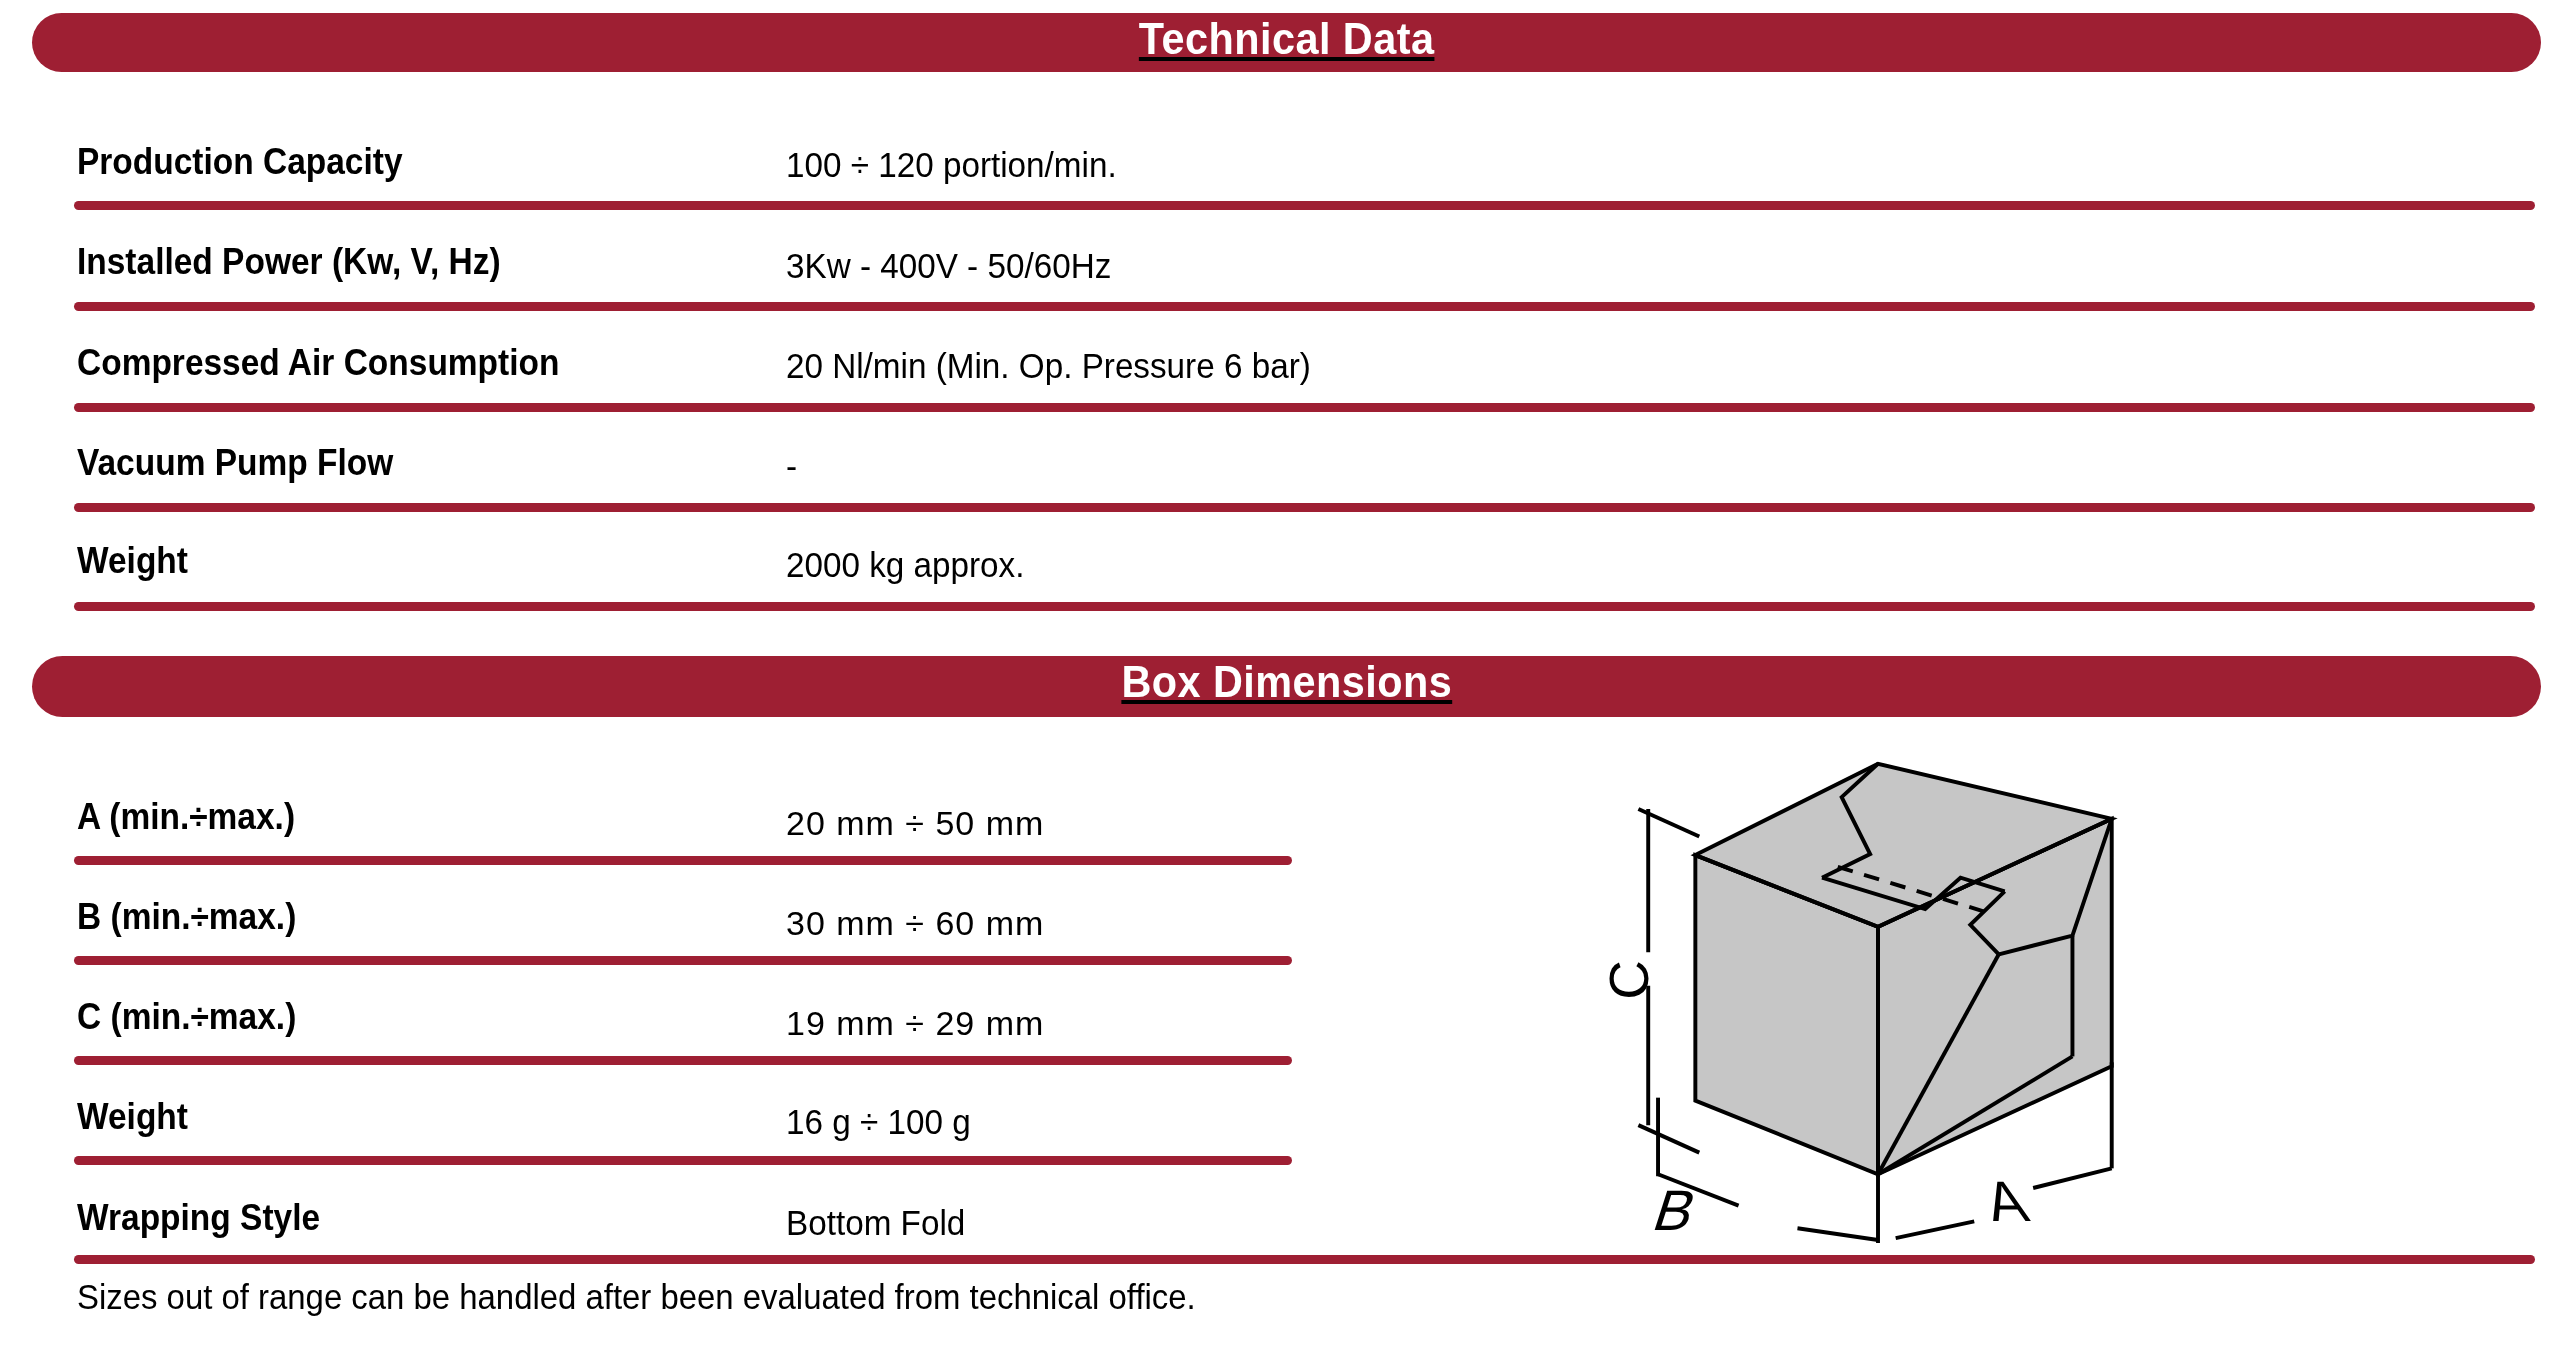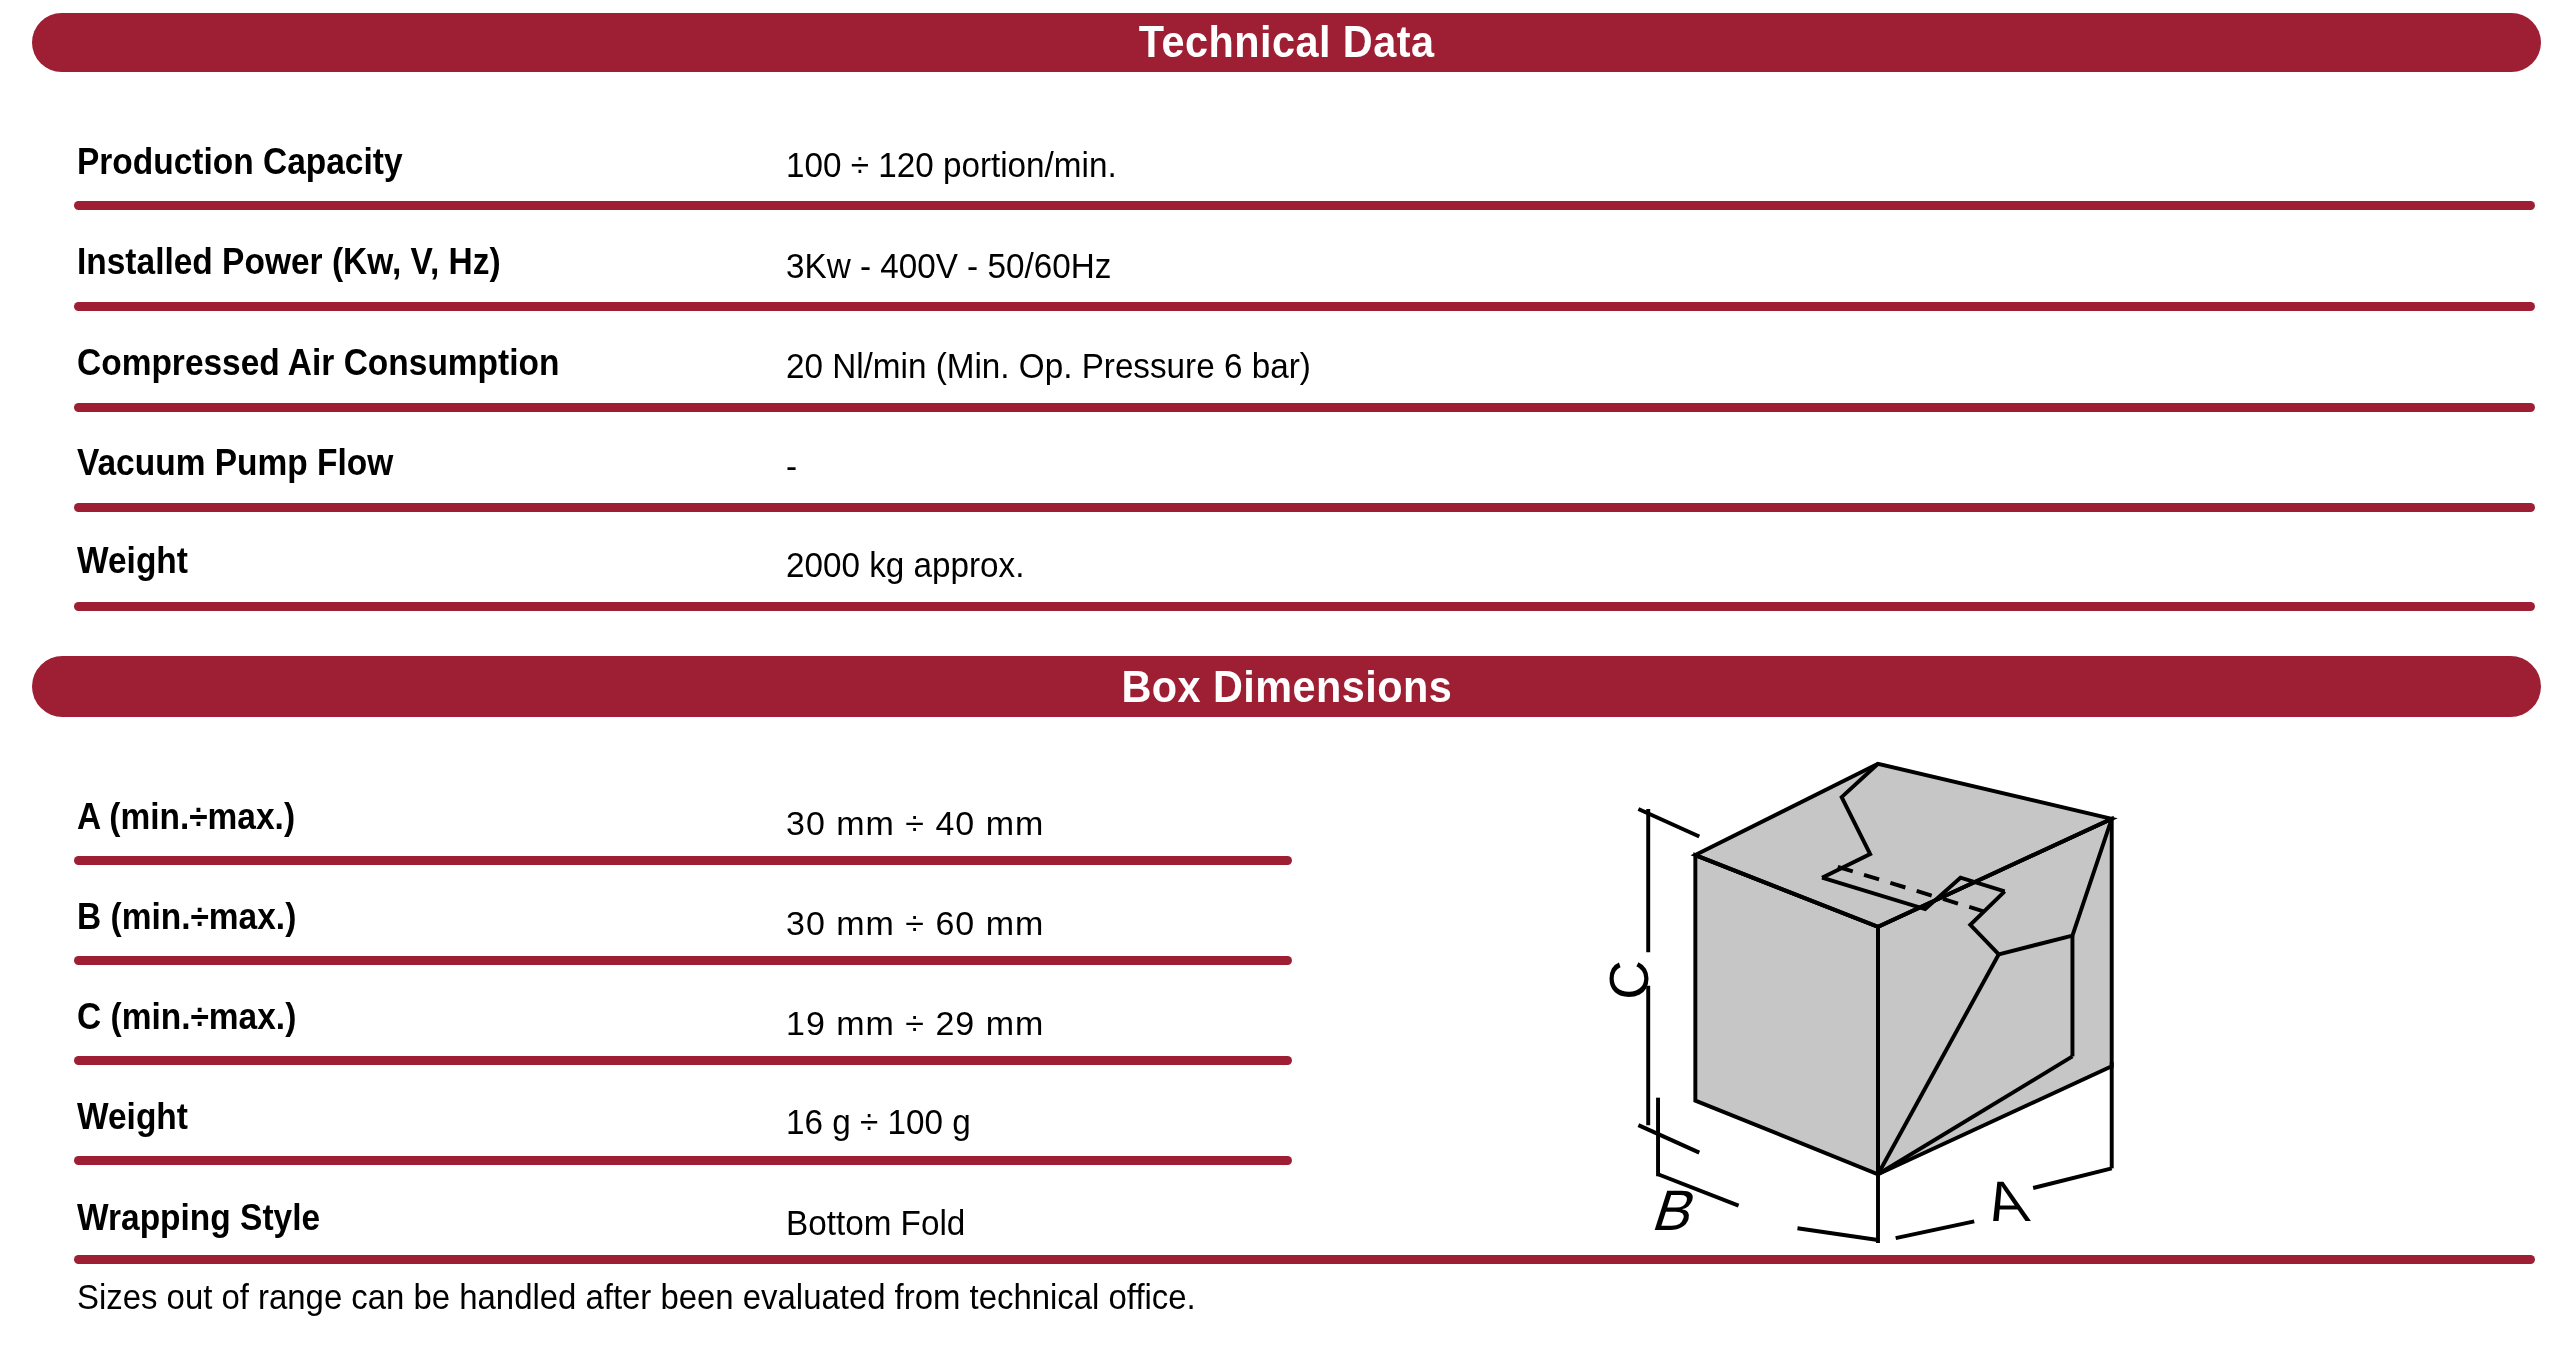--- a/index.html
+++ b/index.html
@@ -13,21 +13,21 @@
   }
   .sheet{position:absolute;inset:0;}
 
   
   .bar{
     position:absolute;
     left:32px;
     width:2509px;
     background:#9E1F33;
     border-radius:981px;
-    display:flex;align-items:center;justify-content:center;
+    display:flex;justify-content:center;text-decoration:underline;
   }
   .bar-title{
     color:#ffffff;
     font-weight:bold;
     font-size:45px;
     letter-spacing:0.5px;
     font-stretch:condensed;
     transform:scaleX(0.92);
   }
   #bar-tech{top:12.8px;height:59px;}
@@ -137,21 +137,21 @@
   </div>
 
   <div class="bar" id="bar-box">
     <span class="bar-title">Box Dimensions</span>
   </div>
 
   <div class="table">
 
     <div class="row">
       <span class="cell-label" style="top:796px;">A (min.÷max.)</span>
-      <span class="cell-value wide" style="top:804px;">30 mm ÷ 40 mm</span>
+      <span class="cell-value wide" style="top:804px;">20 mm ÷ 50 mm</span>
       <div class="sep short" style="top:856px;"></div>
     </div>
 
     <div class="row">
       <span class="cell-label" style="top:896px;">B (min.÷max.)</span>
       <span class="cell-value wide" style="top:904px;">30 mm ÷ 60 mm</span>
       <div class="sep short" style="top:956px;"></div>
     </div>
 
     <div class="row">

